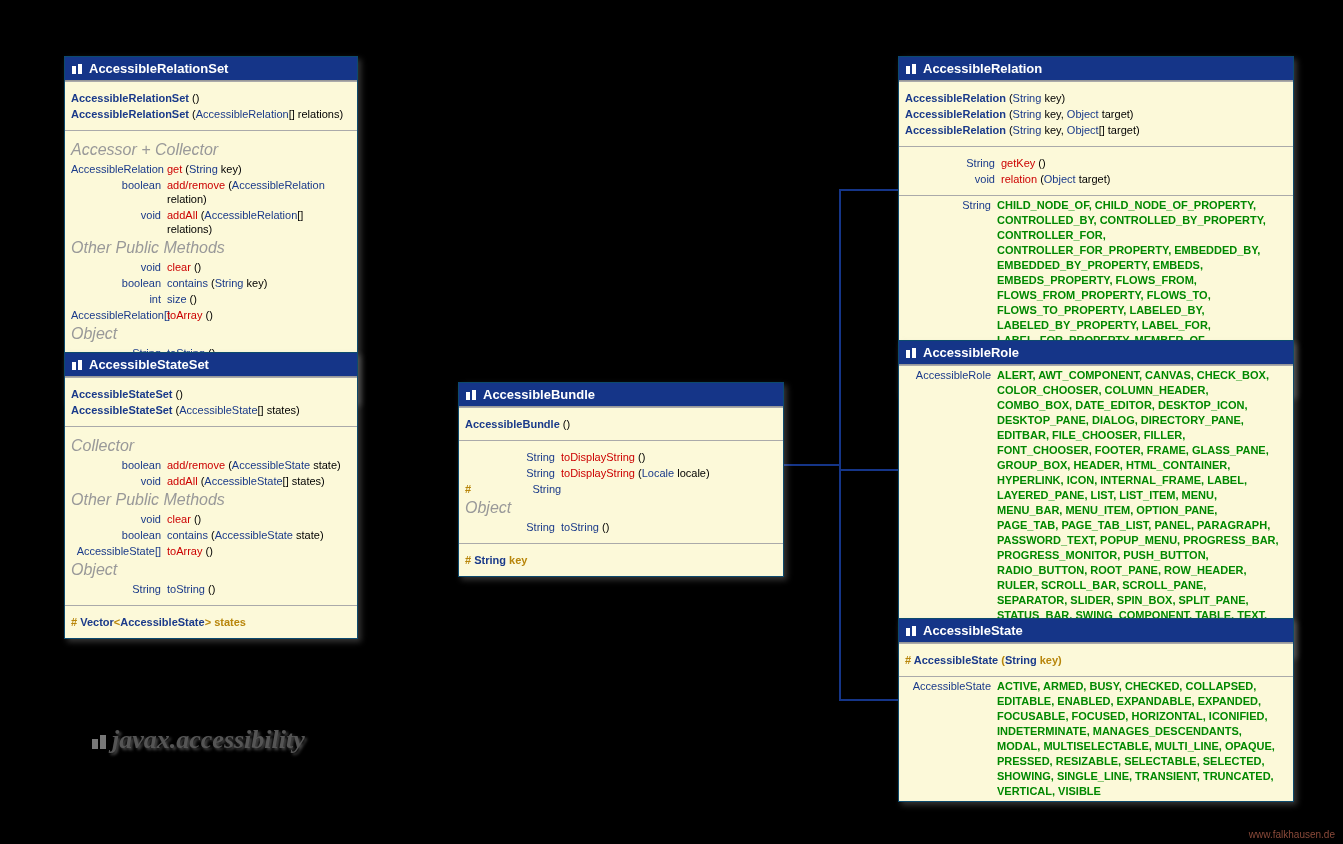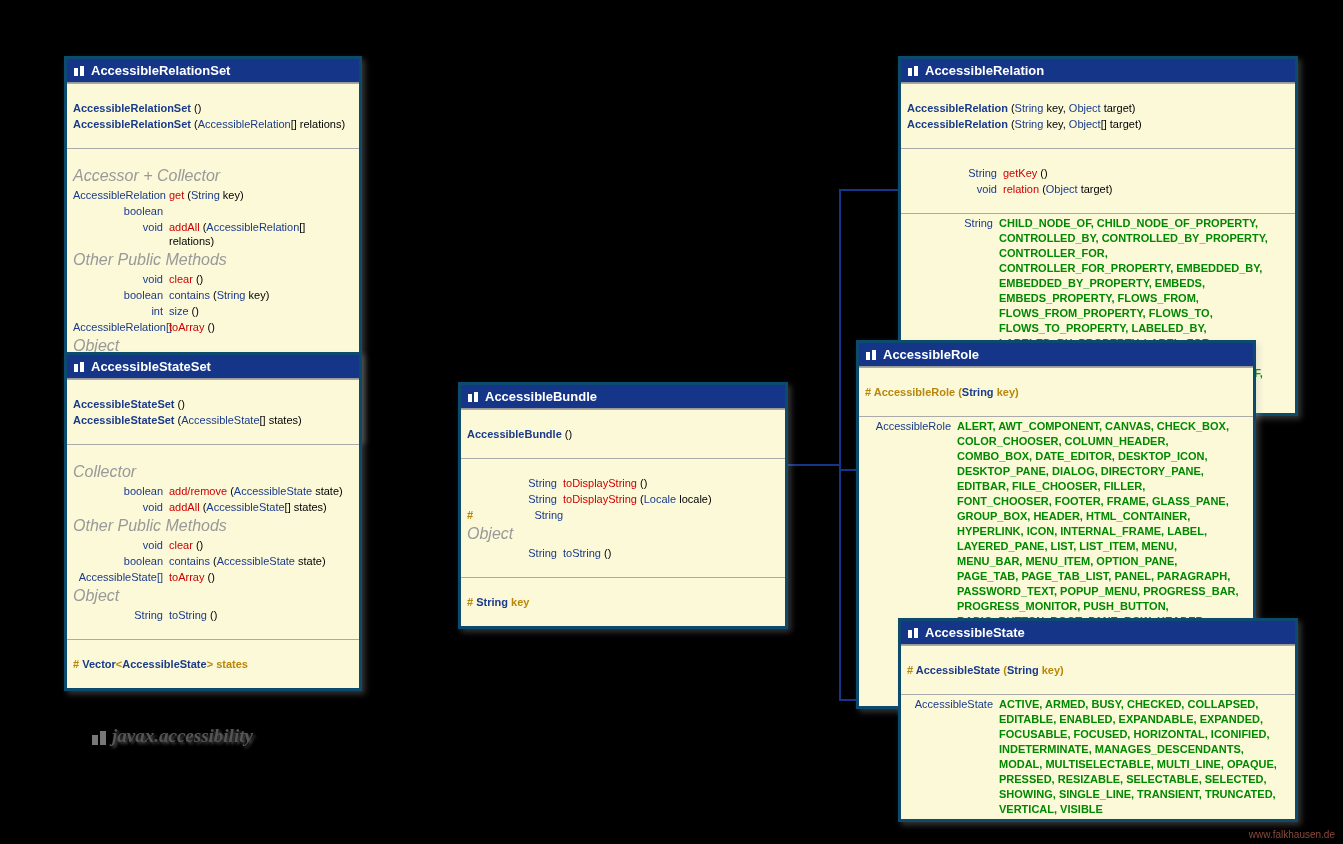--- a/index.html
+++ b/index.html
@@ -1,28 +1,28 @@
 <!DOCTYPE html>
 <html><head>
 <meta charset="utf-8">
 <style>
 body{margin:0;background:#000;font-family:Arial,sans-serif;font-size:11px;width:1343px;height:844px;position:relative}
-.cls{position:absolute;background:#fcf9d9;border:3px solid #0c4a6e;box-shadow:3px 3px 6px rgba(180,180,180,0.3)}
+.cls{position:absolute;background:#fcf9d9;border:1px solid #0c4a6e;box-shadow:3px 3px 6px rgba(180,180,180,0.3)}
 .hdr{background:#153588;color:#fff;font-weight:bold;padding:4px 6px;font-size:13px;display:flex;align-items:center;border-bottom:1px solid #999}
 .hdr svg{margin-right:6px}
-.sec{padding:16px 0;border-top:1px solid #aaa}
+.sec{padding:8px 0;border-top:1px solid #aaa}
 .sec:first-of-type{border-top:none}
 .row{display:flex;padding:1px 6px;line-height:14px}
 .t{width:90px;text-align:right;padding-right:6px;color:#1a3a8a}
 .m{flex:1}
 .cat{color:#999;font-style:italic;padding:2px 6px;font-size:16px}
 .kw{color:#1a3a8a}
 .red{color:#c00}
 .hash{color:#b8860b;font-weight:bold}
-.pkg{position:absolute;left:90px;top:725px;font-family:Georgia,serif;font-size:19px;font-style:italic;font-weight:bold;color:#555;text-shadow:2px 2px 3px rgba(150,150,150,0.5)}
+.pkg{position:absolute;left:90px;top:725px;font-family:Georgia,serif;font-size:26px;font-style:italic;font-weight:bold;color:#555;text-shadow:2px 2px 3px rgba(150,150,150,0.5)}
 .pkg svg{vertical-align:middle;margin-right:4px}
 .credit{position:absolute;right:8px;bottom:4px;color:#8a4a3a;font-size:10px}
 svg.conn{position:absolute;pointer-events:none}
 .consts{padding:2px 6px;line-height:15px}
 .consts .t2{display:inline-block;width:86px;text-align:right;padding-right:6px;color:#1a3a8a;vertical-align:top}
 .consts .v{display:inline-block;width:calc(100% - 100px);color:#080;font-weight:bold;vertical-align:top}
 </style>
 </head>
 <body>
 
@@ -50,20 +50,21 @@
     </div>
 <div class="sec">
 <div class="cat">Accessor + Collector</div>
 <div id="relset-acc">
         <div class="row">
           <span class="t">AccessibleRelation</span>
           <span class="m"><span class="red">get</span> (<span class="kw">String</span> key)</span>
         </div>
         <div class="row">
           <span class="t">boolean</span>
+          <span class="m"><span class="red">add/remove</span> (<span class="kw">AccessibleRelation</span> relation)</span>
         </div>
         <div class="row">
           <span class="t">void</span>
           <span class="m"><span class="red">addAll</span> (<span class="kw">AccessibleRelation</span>[] relations)</span>
         </div>
       </div>
 <div class="cat">Other Public Methods</div>
 <div id="relset-pub">
         <div class="row">
           <span class="t">void</span>
@@ -201,20 +202,23 @@
 <div class="cls" style="left:898px;top:56px;width:394px">
 <div class="hdr">
       <svg width="12" height="12">
         <rect x="1" y="3" width="4" height="8" fill="#fff"></rect>
         <rect x="7" y="1" width="4" height="10" fill="#fff"></rect>
       </svg>
       <span>AccessibleRelation</span>
     </div>
 <div class="sec" id="rel-ctors">
       <div class="row">
+        <span class="m"><span class="kw" style="font-weight:bold">AccessibleRelation</span> (<span class="kw">String</span> key)</span>
+      </div>
+      <div class="row">
         <span class="m"><span class="kw" style="font-weight:bold">AccessibleRelation</span> (<span class="kw">String</span> key, <span class="kw">Object</span> target)</span>
       </div>
       <div class="row">
         <span class="m"><span class="kw" style="font-weight:bold">AccessibleRelation</span> (<span class="kw">String</span> key, <span class="kw">Object</span>[] target)</span>
       </div>
     </div>
 <div class="sec" id="rel-meth">
       <div class="row">
         <span class="t">String</span>
         <span class="m"><span class="red">getKey</span> ()</span>
@@ -222,32 +226,27 @@
       <div class="row">
         <span class="t">void</span>
         <span class="m"><span class="red">relation</span> (<span class="kw">Object</span> target)</span>
       </div>
     </div>
 <div class="sec consts">
 <span class="t2">String</span><span class="v">CHILD_NODE_OF, CHILD_NODE_OF_PROPERTY, CONTROLLED_BY, CONTROLLED_BY_PROPERTY, CONTROLLER_FOR, CONTROLLER_FOR_PROPERTY, EMBEDDED_BY, EMBEDDED_BY_PROPERTY, EMBEDS, EMBEDS_PROPERTY, FLOWS_FROM, FLOWS_FROM_PROPERTY, FLOWS_TO, FLOWS_TO_PROPERTY, LABELED_BY, LABELED_BY_PROPERTY, LABEL_FOR, LABEL_FOR_PROPERTY, MEMBER_OF, MEMBER_OF_PROPERTY, PARENT_WINDOW_OF, PARENT_WINDOW_OF_PROPERTY, SUBWINDOW_OF, SUBWINDOW_OF_PROPERTY</span>
 </div>
 </div>
 
-<div class="cls" style="left:856px;top:340px;width:394px">
+<div class="cls" style="left:898px;top:340px;width:394px">
 <div class="hdr">
       <svg width="12" height="12">
         <rect x="1" y="3" width="4" height="8" fill="#fff"></rect>
         <rect x="7" y="1" width="4" height="10" fill="#fff"></rect>
       </svg>
       <span>AccessibleRole</span>
-    </div>
-<div class="sec">
-      <div class="row">
-        <span class="hash" id="role-ctor"><span style="color:#b8860b">#</span> AccessibleRole (<span class="kw">String</span> key)</span>
-      </div>
     </div>
 <div class="sec consts">
 <span class="t2">AccessibleRole</span><span class="v">ALERT, AWT_COMPONENT, CANVAS, CHECK_BOX, COLOR_CHOOSER, COLUMN_HEADER, COMBO_BOX, DATE_EDITOR, DESKTOP_ICON, DESKTOP_PANE, DIALOG, DIRECTORY_PANE, EDITBAR, FILE_CHOOSER, FILLER, FONT_CHOOSER, FOOTER, FRAME, GLASS_PANE, GROUP_BOX, HEADER, HTML_CONTAINER, HYPERLINK, ICON, INTERNAL_FRAME, LABEL, LAYERED_PANE, LIST, LIST_ITEM, MENU, MENU_BAR, MENU_ITEM, OPTION_PANE, PAGE_TAB, PAGE_TAB_LIST, PANEL, PARAGRAPH, PASSWORD_TEXT, POPUP_MENU, PROGRESS_BAR, PROGRESS_MONITOR, PUSH_BUTTON, RADIO_BUTTON, ROOT_PANE, ROW_HEADER, RULER, SCROLL_BAR, SCROLL_PANE, SEPARATOR, SLIDER, SPIN_BOX, SPLIT_PANE, STATUS_BAR, SWING_COMPONENT, TABLE, TEXT, TOGGLE_BUTTON, TOOL_BAR, TOOL_TIP, TREE, UNKNOWN, VIEWPORT, WINDOW</span>
 </div>
 </div>
 
 <div class="cls" style="left:898px;top:618px;width:394px">
 <div class="hdr">
       <svg width="12" height="12">
         <rect x="1" y="3" width="4" height="8" fill="#fff"></rect>

